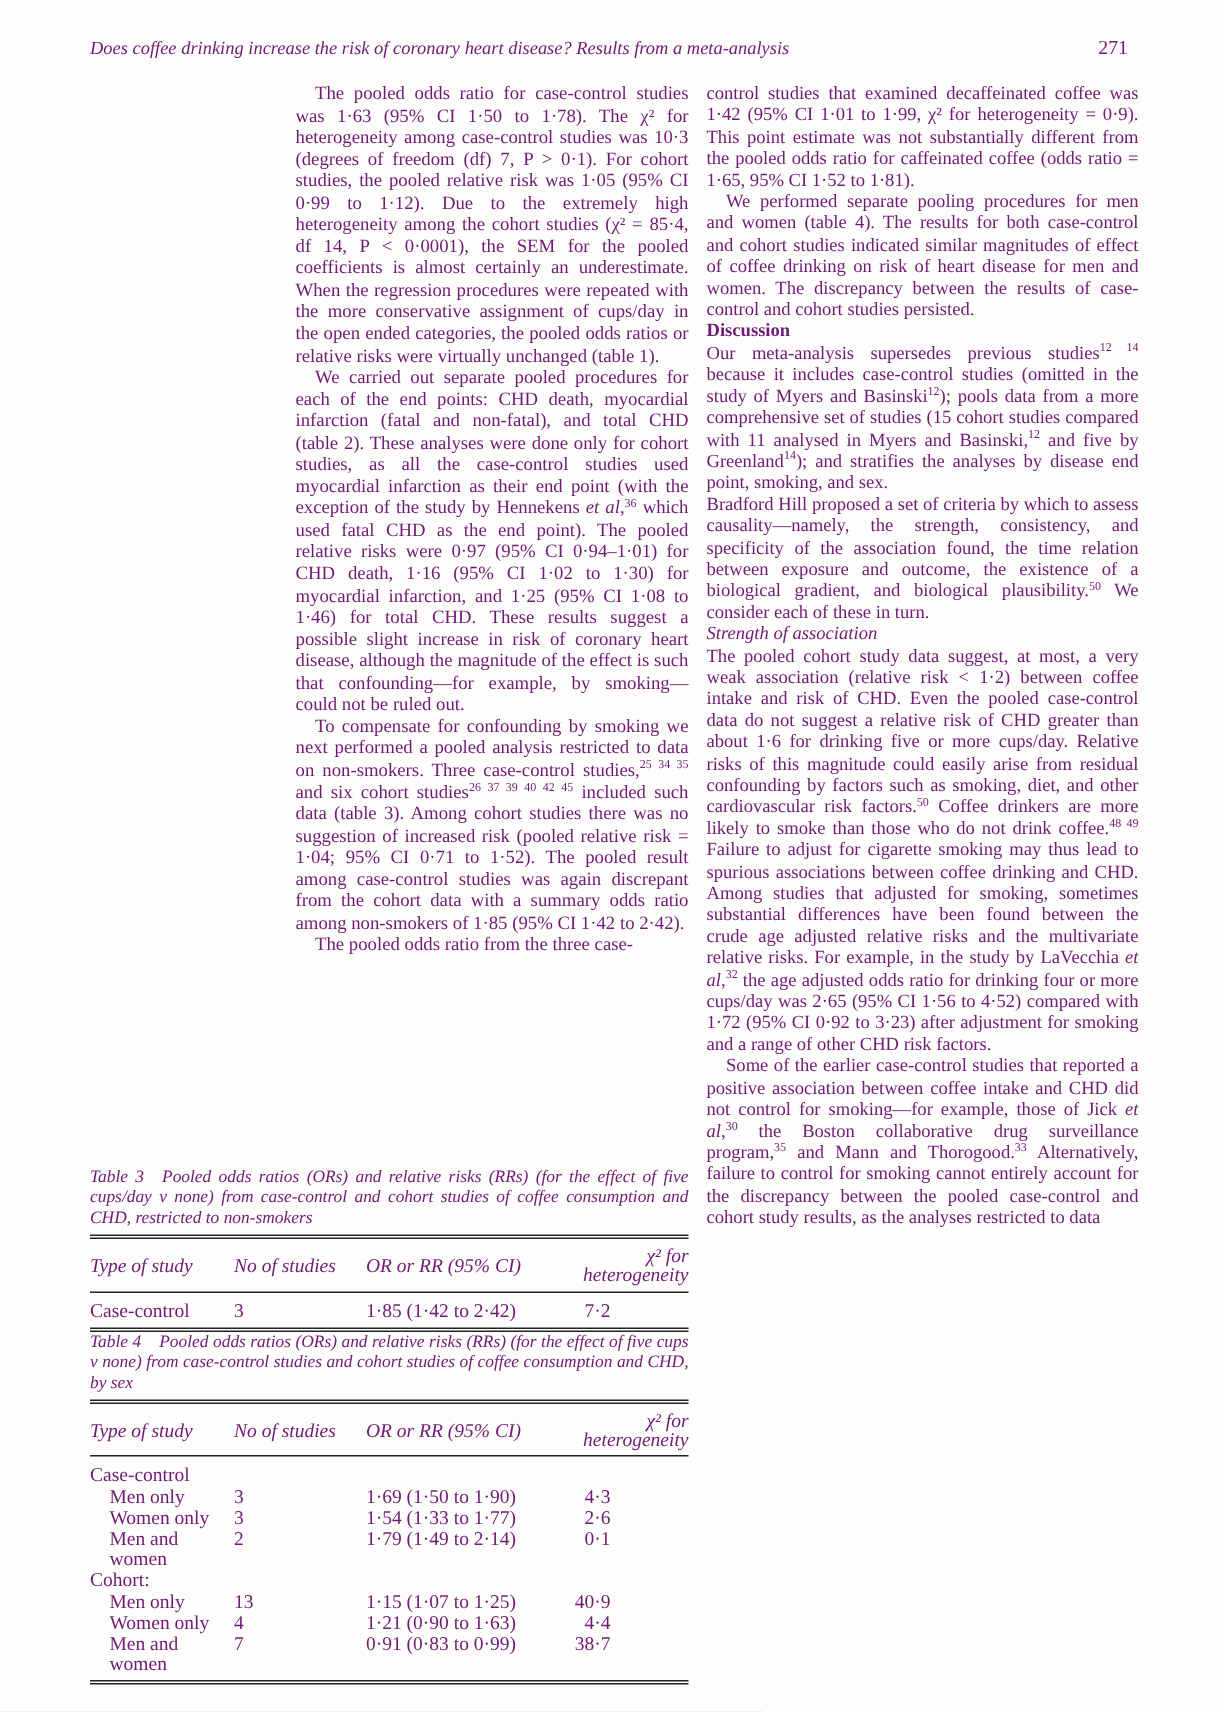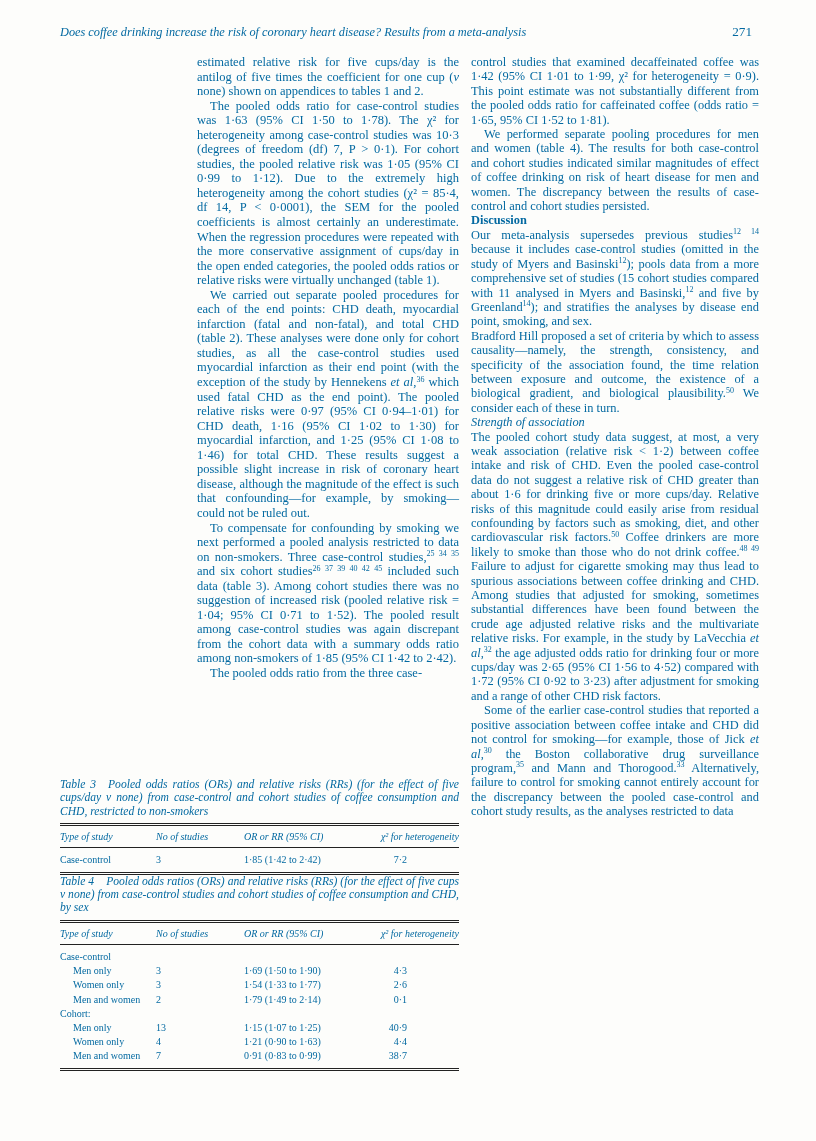--- a/index.html
+++ b/index.html
@@ -1,18 +1,18 @@
 <!DOCTYPE html>
 <html><head>
 <meta charset="utf-8">
 <style>
   html,body{margin:0;padding:0;background:#e8e8e6;}
   .page{
     position:relative;width:816px;height:1141px;margin:0 auto;
-    background:#fdfdfb;color:#0369a1;
+    background:#fdfdfb;color:#701a75;
     font-family:"Liberation Serif","DejaVu Serif",serif;
     overflow:hidden;
   }
   .running-head{
     position:absolute;left:60px;top:25px;width:560px;
     font-style:italic;font-size:12.3px;white-space:nowrap;
   }
   .page-num{position:absolute;top:24px;right:64px;font-size:13.2px;}
   .col{position:absolute;top:55px;}
   .col.left{left:197px;width:262px;}
@@ -22,42 +22,41 @@
   p.ind{text-indent:13px;}
   sup{font-size:8px;line-height:0;vertical-align:baseline;position:relative;top:-4.5px;}
   .h-discussion{margin:21px 0 1px 0;font-size:12.9px;font-weight:bold;line-height:15px;}
   .h-caps{margin:17px 0 1px 0;font-size:11.2px;letter-spacing:0.4px;line-height:13px;}
   .h-italic{margin:15px 0 1px 0;font-style:italic;font-size:12.5px;line-height:14px;}
   .tables{position:absolute;left:60px;top:778px;width:399px;}
   .tblock.t4{}
   .tcap{margin:0 0 5px 0;font-style:italic;font-size:11.6px;line-height:13.4px;text-align:justify;}
   .tcap .tlabel{margin-right:12px;}
   table{width:100%;border-collapse:collapse;table-layout:fixed;
-    font-size:10px;line-height:13.2px;
+    font-size:13px;line-height:13.2px;
     border-top:3px double #222;border-bottom:3px double #222;}
   col.c1{width:96px}col.c2{width:88px}col.c3{width:122px}col.c4{width:93px}
   th{font-style:italic;font-weight:normal;text-align:left;
      padding:4px 0 4px 0;border-bottom:1.2px solid #222;}
   td{padding:0.5px 0;vertical-align:top;}
   tbody tr:first-child td{padding-top:5px;}
   tbody tr:last-child td{padding-bottom:5px;}
   td.indent{padding-left:13px;}
   td:last-child{text-align:right;padding-right:52px;}
   th:last-child{text-align:right;padding-right:0;}
 </style>
 </head>
 <body>
 
 <div class="page">
 
   <div class="running-head">Does coffee drinking increase the risk of coronary heart disease? Results from a meta-analysis</div>
   <div class="page-num">271</div>
 
   <div class="col left">
-    <p>estimated relative risk for five cups/day is the antilog of five times the coefficient for one cup (<i>v</i> none) shown on appendices to tables 1 and 2.</p>
     <p class="ind">The pooled odds ratio for case-control studies was 1·63 (95% CI 1·50 to 1·78). The χ² for heterogeneity among case-control studies was 10·3 (degrees of freedom (df) 7, P &gt; 0·1). For cohort studies, the pooled relative risk was 1·05 (95% CI 0·99 to 1·12). Due to the extremely high heterogeneity among the cohort studies (χ² = 85·4, df 14, P &lt; 0·0001), the SEM for the pooled coefficients is almost certainly an underestimate. When the regression procedures were repeated with the more conservative assignment of cups/day in the open ended categories, the pooled odds ratios or relative risks were virtually unchanged (table 1).</p>
     <p class="ind">We carried out separate pooled procedures for each of the end points: CHD death, myocardial infarction (fatal and non-fatal), and total CHD (table 2). These analyses were done only for cohort studies, as all the case-control studies used myocardial infarction as their end point (with the exception of the study by Hennekens <i>et al</i>,<sup>36</sup> which used fatal CHD as the end point). The pooled relative risks were 0·97 (95% CI 0·94–1·01) for CHD death, 1·16 (95% CI 1·02 to 1·30) for myocardial infarction, and 1·25 (95% CI 1·08 to 1·46) for total CHD. These results suggest a possible slight increase in risk of coronary heart disease, although the magnitude of the effect is such that confounding—for example, by smoking—could not be ruled out.</p>
     <p class="ind">To compensate for confounding by smoking we next performed a pooled analysis restricted to data on non-smokers. Three case-control studies,<sup>25 34 35</sup> and six cohort studies<sup>26 37 39 40 42 45</sup> included such data (table 3). Among cohort studies there was no suggestion of increased risk (pooled relative risk = 1·04; 95% CI 0·71 to 1·52). The pooled result among case-control studies was again discrepant from the cohort data with a summary odds ratio among non-smokers of 1·85 (95% CI 1·42 to 2·42).</p>
     <p class="ind">The pooled odds ratio from the three case-</p>
   </div>
 
   <div class="col right">
     <p>control studies that examined decaffeinated coffee was 1·42 (95% CI 1·01 to 1·99, χ² for heterogeneity = 0·9). This point estimate was not substantially different from the pooled odds ratio for caffeinated coffee (odds ratio = 1·65, 95% CI 1·52 to 1·81).</p>
     <p class="ind">We performed separate pooling procedures for men and women (table 4). The results for both case-control and cohort studies indicated similar magnitudes of effect of coffee drinking on risk of heart disease for men and women. The discrepancy between the results of case-control and cohort studies persisted.</p>
 

